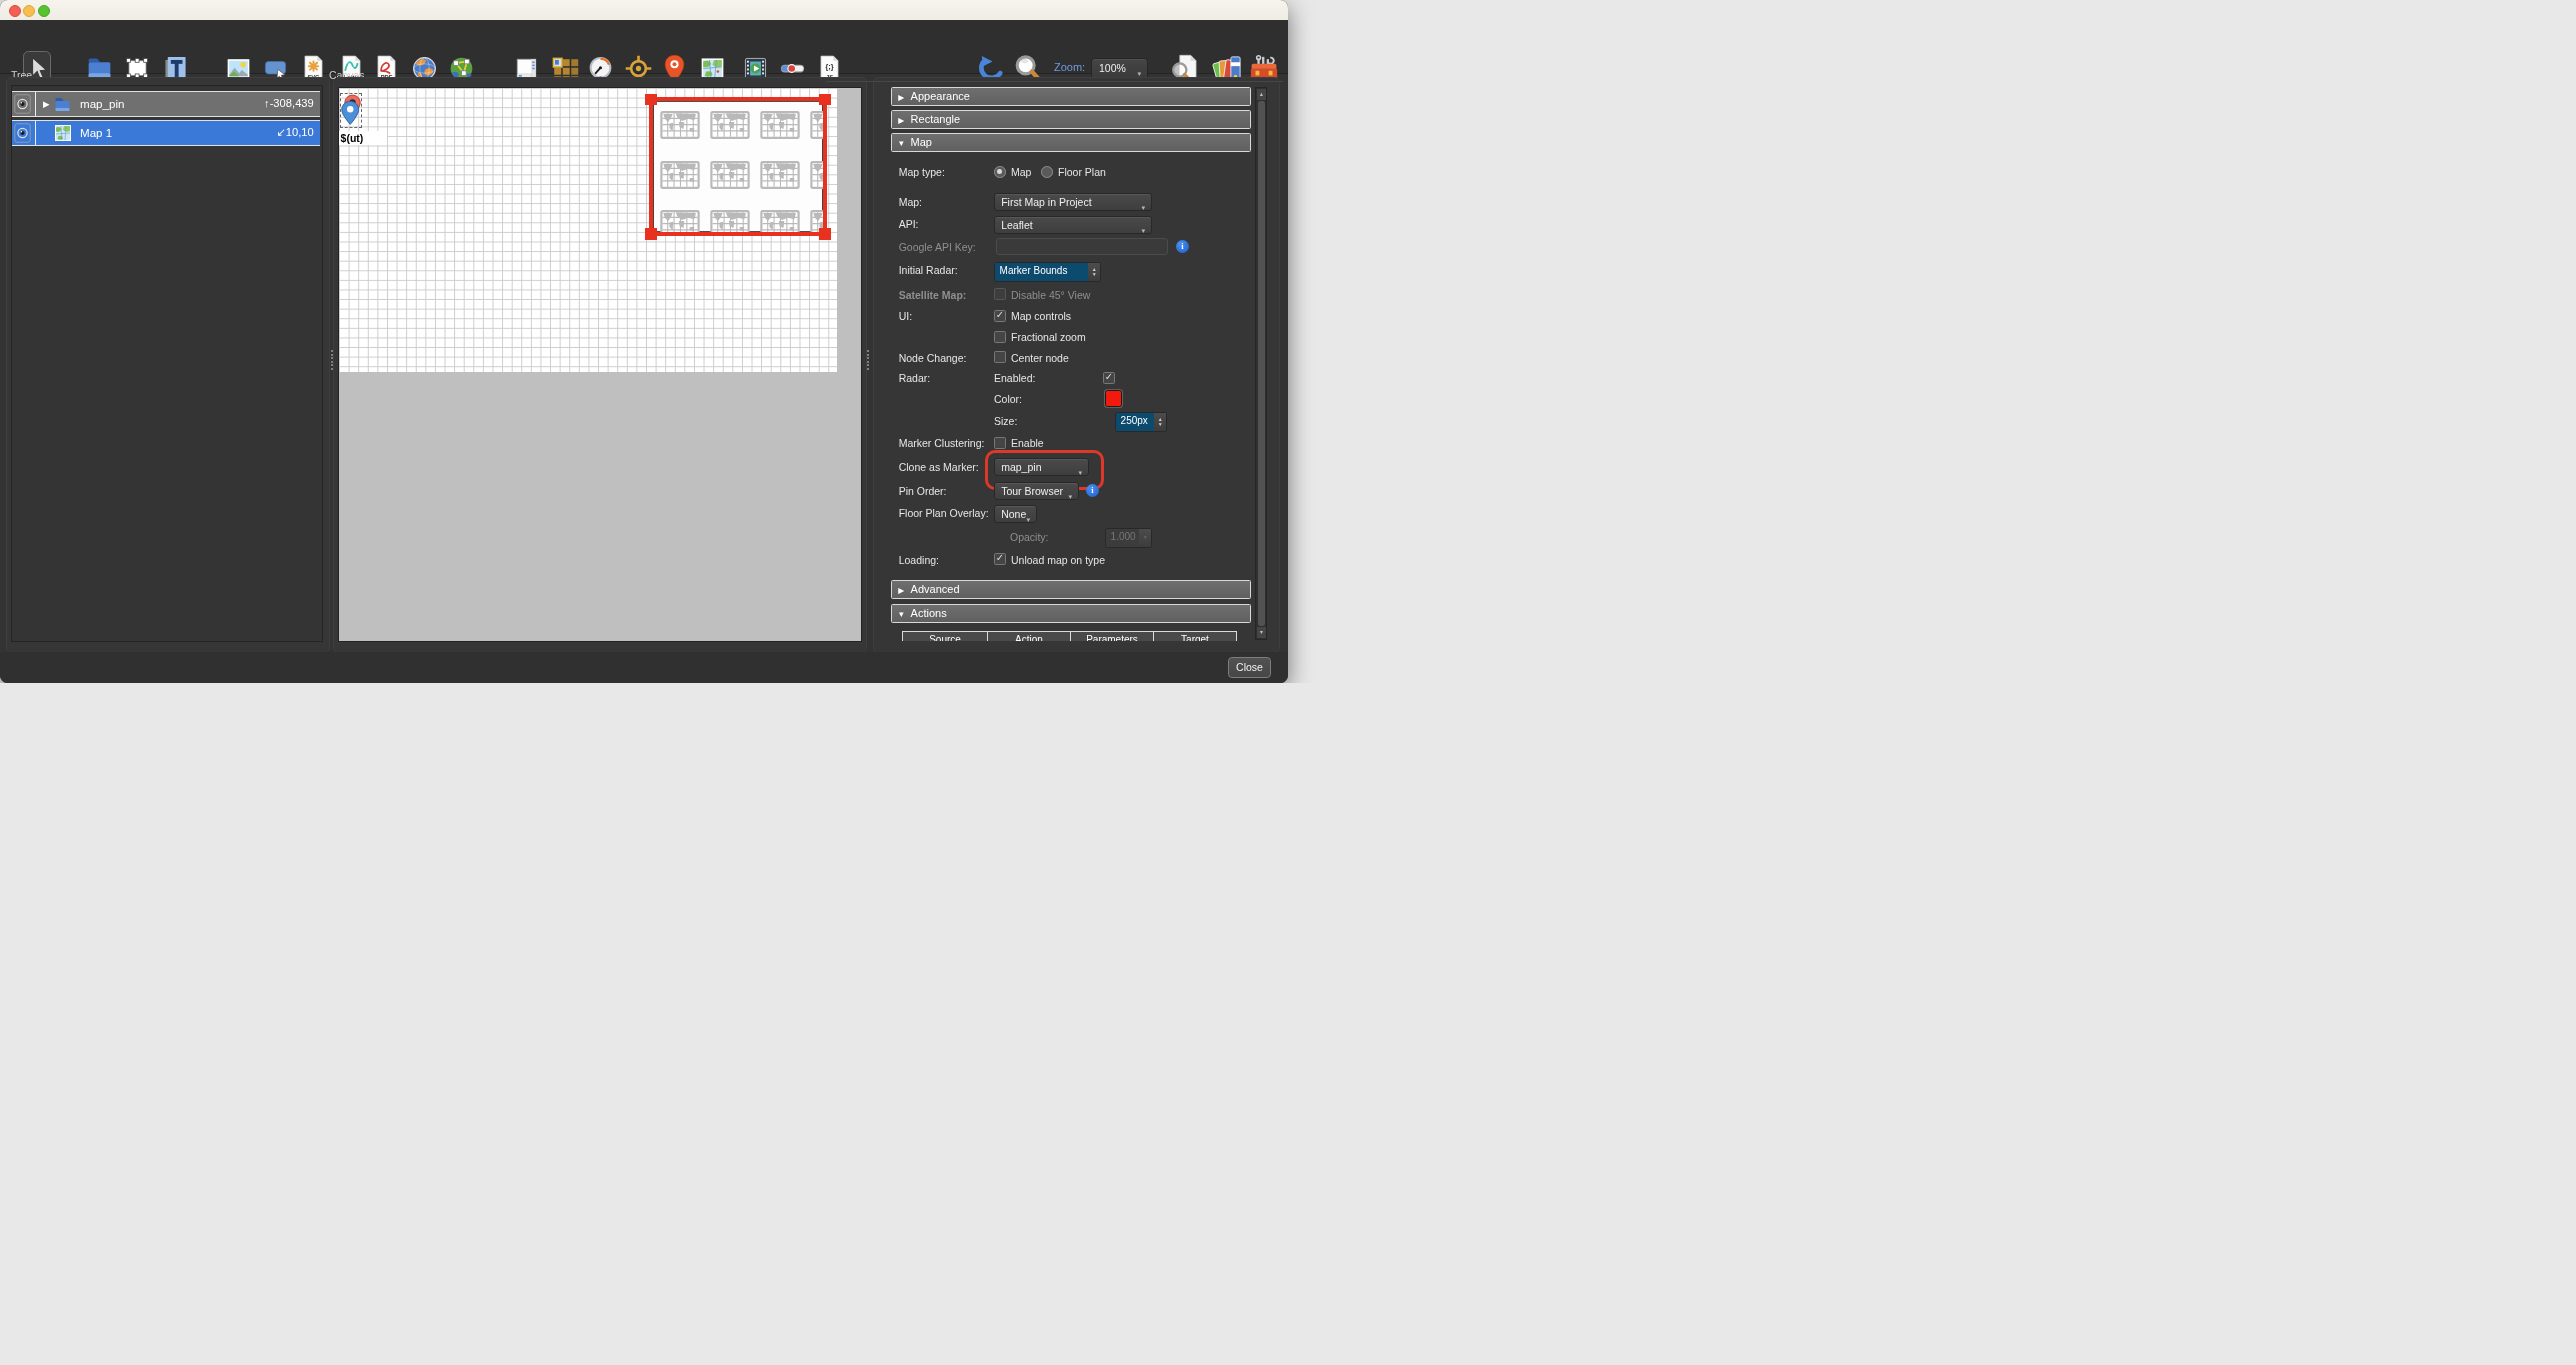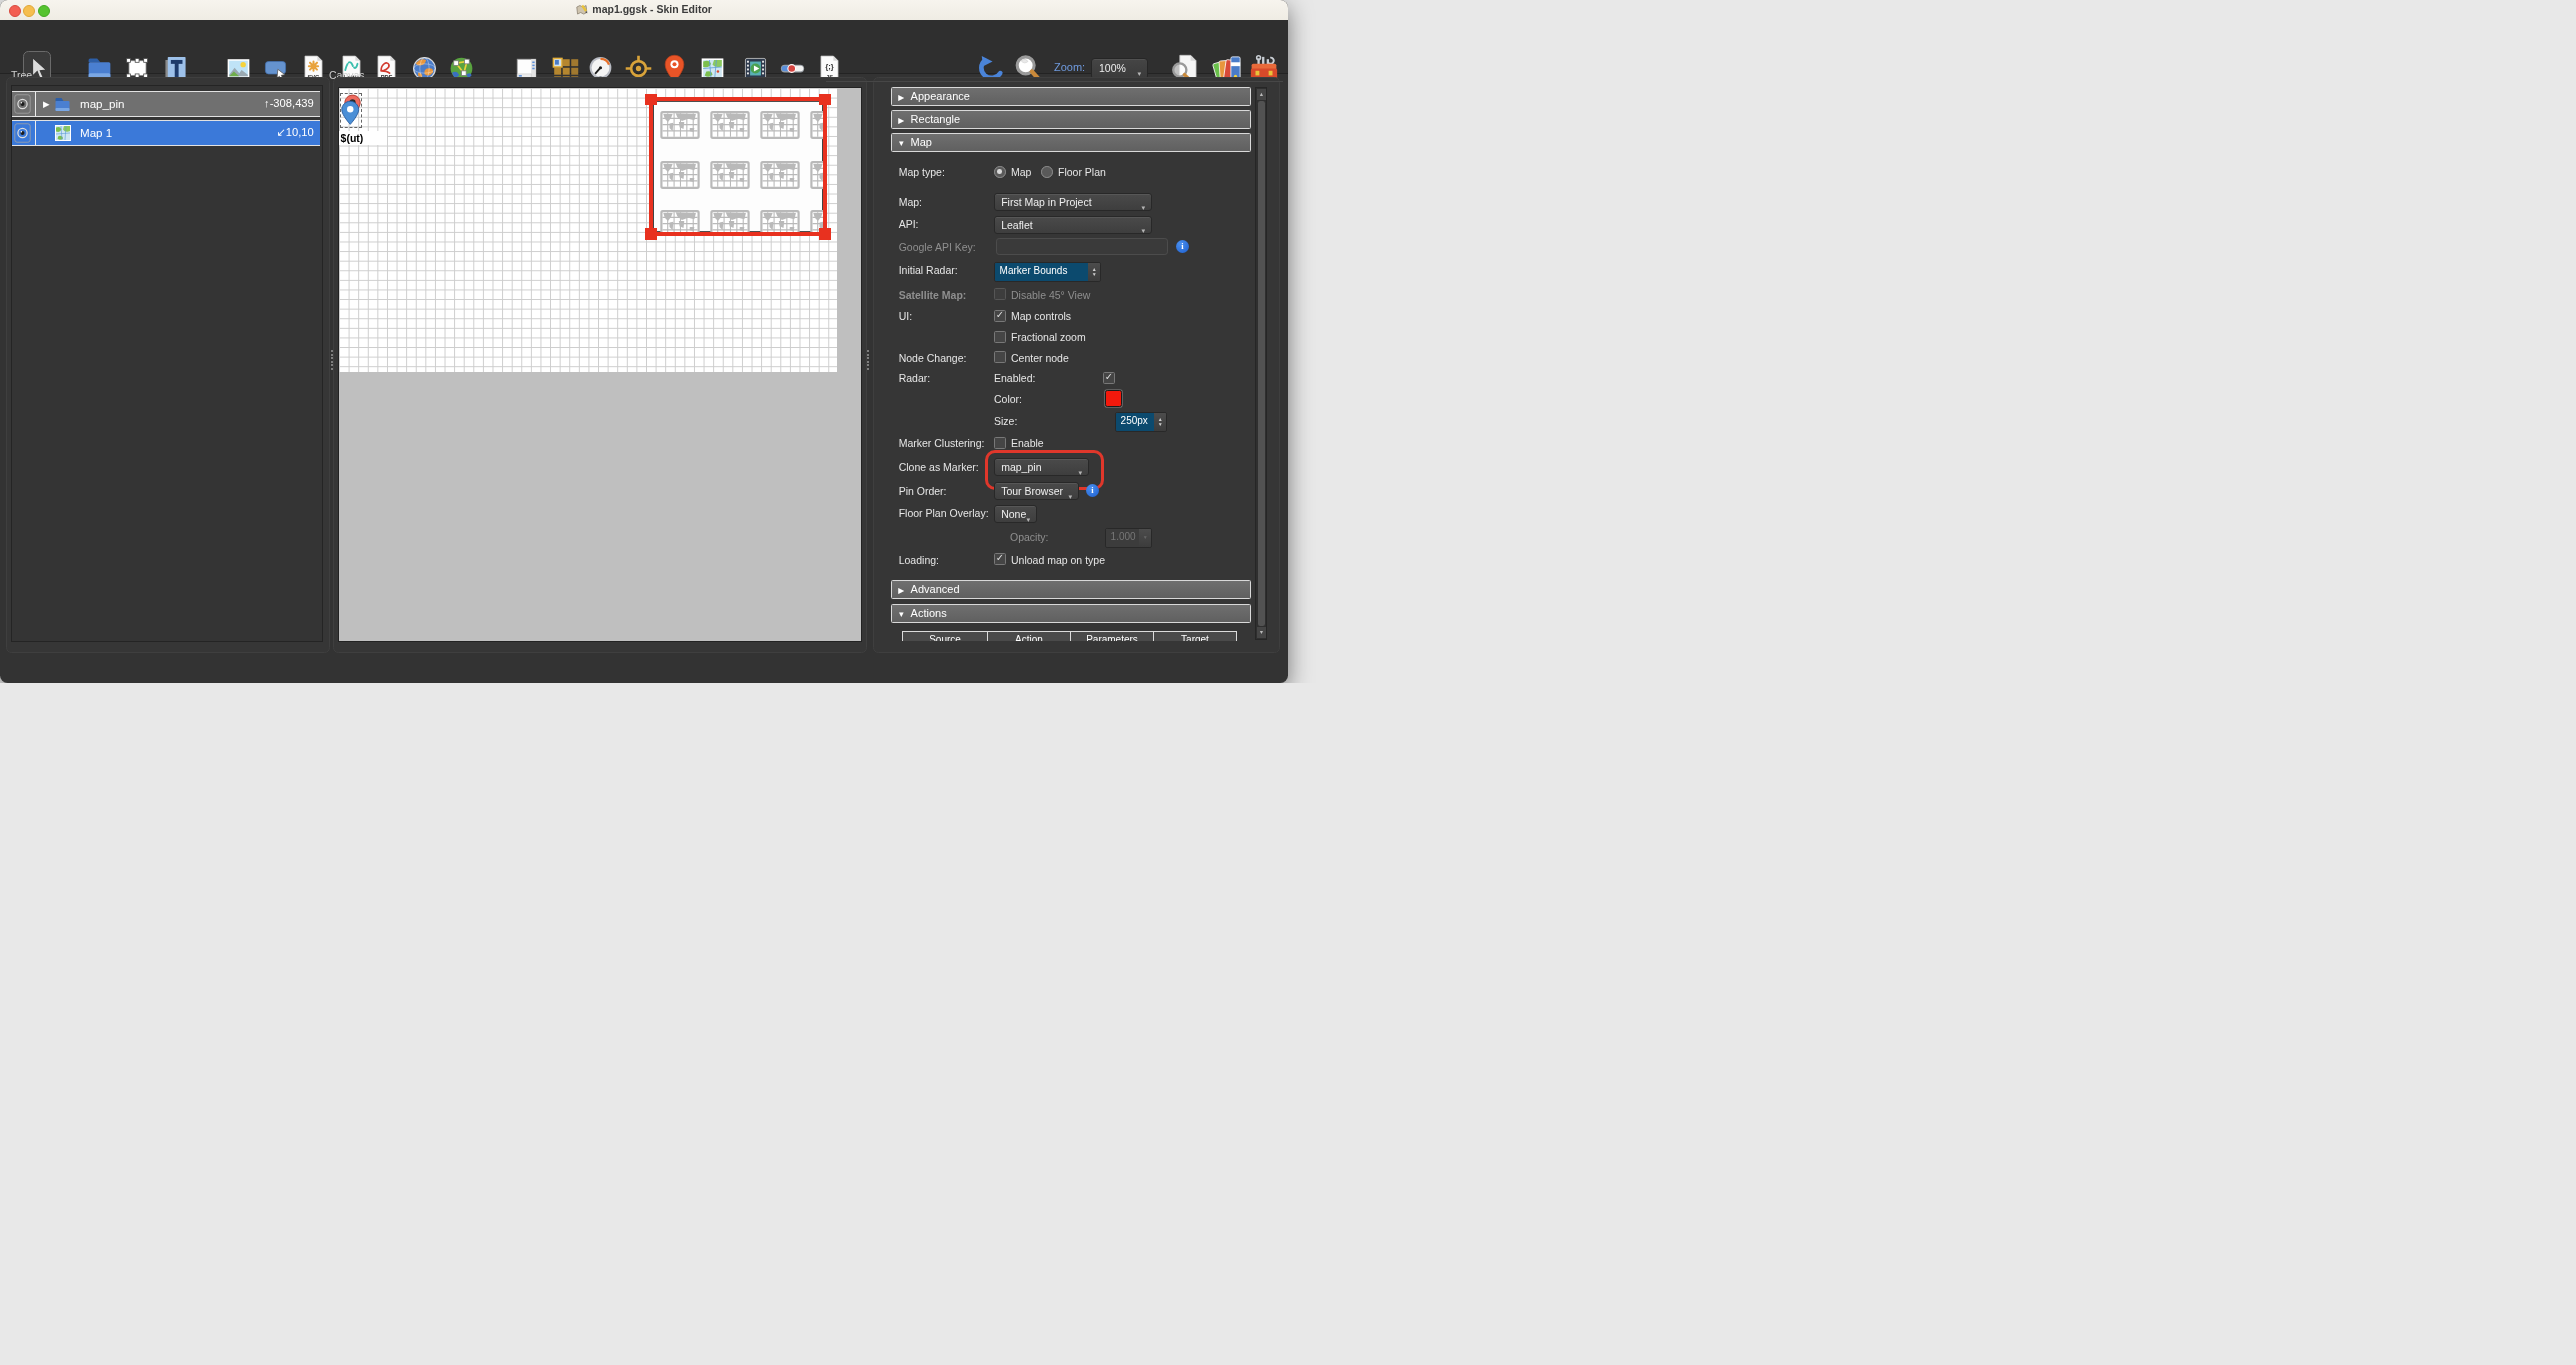--- a/index.html
+++ b/index.html
@@ -73,27 +73,20 @@
 </style>
 </head>
 <body>
 
 <div class="window">
 
   <div class="titlebar">
     <span class="tl" style="left:8.5px;background:#f35f52;border:0.8px solid #d84a3f;"></span>
     <span class="tl" style="left:23px;background:#f6be4f;border:0.8px solid #dfa738;"></span>
     <span class="tl" style="left:38px;background:#56c32f;border:0.8px solid #43a823;"></span>
-    <div class="title">
-      <svg width="12.4" height="11.6" viewBox="0 0 16 15">
-          <path d="M1,4 L5,2 L9,4 L13,2 L14,11 L10,13 L6,11 L2,13 Z" fill="#cfc4ae" stroke="#8a8070" stroke-width="1"></path>
-          <line x1="8" y1="2" x2="13" y2="9" stroke="#e8c23a" stroke-width="3"></line>
-          <path d="M13,9 l2,3 -3,-1 z" fill="#444"></path>
-        </svg><span>map1.ggsk - Skin Editor</span>
-    </div>
   </div>
 
   <div class="toolbar">
     <button class="tbtn sel" style="left:23px;width:28px;">
       <svg width="25.6" height="33" viewBox="0 0 33 42">
           <path d="M11,7 L11,31 L17,25 L21,35 L25,33 L21,24 L29,23 Z" fill="#dcdcdc" stroke="#3a3a3a" stroke-width="1.5"></path>
         </svg>
     </button>
 
     <button class="tbtn" style="left:84px;">
@@ -613,15 +606,18 @@
     <div class="thcell" style="left:179px;top:557px;width:84px;">Parameters</div>
     <div class="thcell" style="left:262px;top:557px;width:84px;">Target</div>
   </div>
 
   <div class="sbar">
     <span class="sbtn" style="top:0.8px;">▲</span>
     <span class="sthumb"></span>
     <span class="sbtn" style="bottom:0.8px;">▼</span>
   </div>
 
+  <div class="footer">
+    <button class="closebtn">Close</button>
+  </div>
 
 </div>
 
 
 </body></html>

